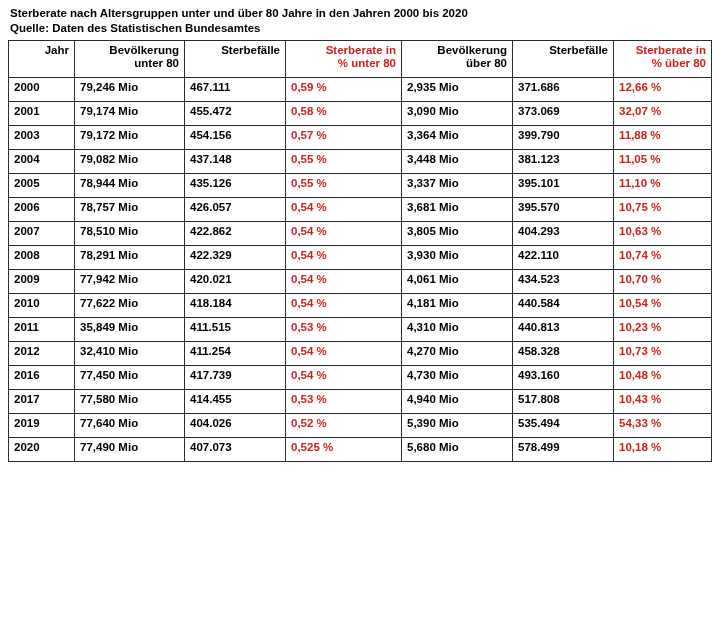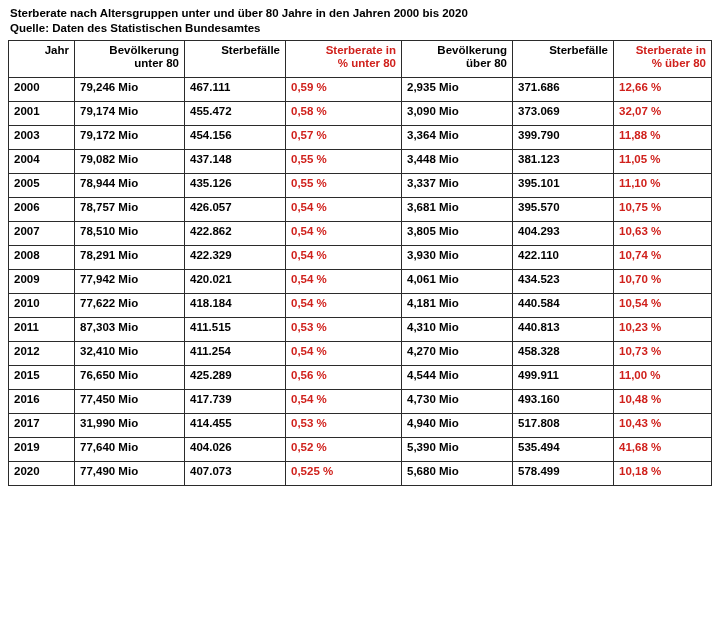--- a/index.html
+++ b/index.html
@@ -205,71 +205,62 @@
           <td>2010</td>
           <td>77,622 Mio</td>
           <td>418.184</td>
           <td class="red">0,54 %</td>
           <td>4,181 Mio</td>
           <td>440.584</td>
           <td class="red">10,54 %</td>
         </tr>
         <tr>
           <td>2011</td>
-          <td>87,303 Mio</td>
+          <td>35,849 Mio</td>
           <td>411.515</td>
           <td class="red">0,53 %</td>
           <td>4,310 Mio</td>
           <td>440.813</td>
           <td class="red">10,23 %</td>
         </tr>
         <tr>
           <td>2012</td>
           <td>32,410 Mio</td>
           <td>411.254</td>
           <td class="red">0,54 %</td>
           <td>4,270 Mio</td>
           <td>458.328</td>
           <td class="red">10,73 %</td>
         </tr>
         <tr>
-          <td>2015</td>
-          <td>76,650 Mio</td>
-          <td>425.289</td>
-          <td class="red">0,56 %</td>
-          <td>4,544 Mio</td>
-          <td>499.911</td>
-          <td class="red">11,00 %</td>
-        </tr>
-        <tr>
           <td>2016</td>
           <td>77,450 Mio</td>
           <td>417.739</td>
           <td class="red">0,54 %</td>
           <td>4,730 Mio</td>
           <td>493.160</td>
           <td class="red">10,48 %</td>
         </tr>
         <tr>
           <td>2017</td>
-          <td>31,990 Mio</td>
+          <td>77,580 Mio</td>
           <td>414.455</td>
           <td class="red">0,53 %</td>
           <td>4,940 Mio</td>
           <td>517.808</td>
           <td class="red">10,43 %</td>
         </tr>
         <tr>
           <td>2019</td>
           <td>77,640 Mio</td>
           <td>404.026</td>
           <td class="red">0,52 %</td>
           <td>5,390 Mio</td>
           <td>535.494</td>
-          <td class="red">41,68 %</td>
+          <td class="red">54,33 %</td>
         </tr>
         <tr>
           <td>2020</td>
           <td>77,490 Mio</td>
           <td>407.073</td>
           <td class="red">0,525 %</td>
           <td>5,680 Mio</td>
           <td>578.499</td>
           <td class="red">10,18 %</td>
         </tr>

